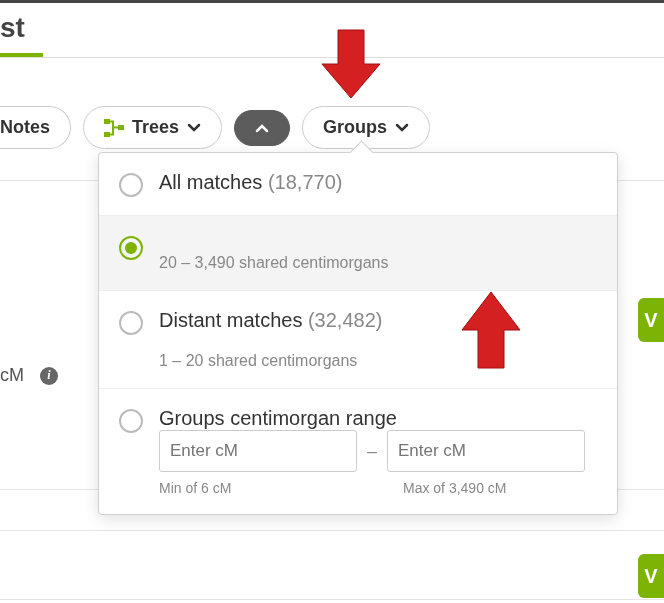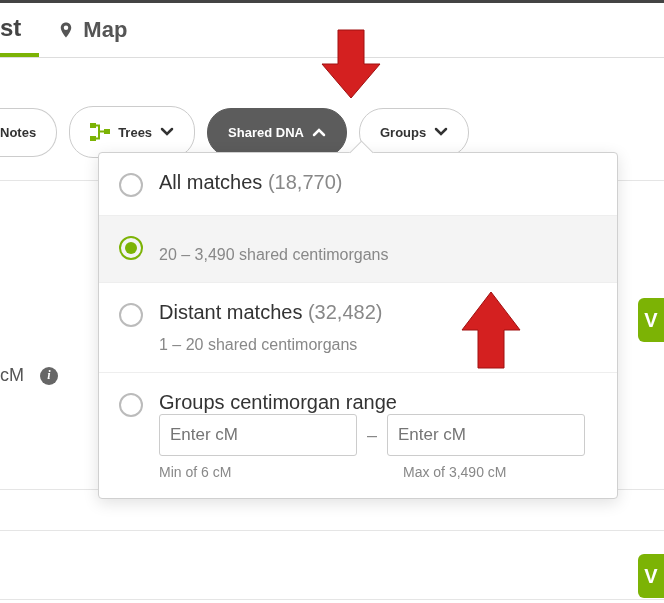--- a/index.html
+++ b/index.html
@@ -15,21 +15,21 @@
       border-top: 3px solid #444;
       height: 58px;
       display: flex;
       align-items: center;
       padding-left: 0;
       border-bottom: 1px solid #ddd;
       background: #fff;
     }
     .tab-st {
       padding: 0 18px 0 0;
-      font-size: 24px;
+      font-size: 28px;
       font-weight: 700;
       color: #444;
       border-bottom: 4px solid #7cb305;
       height: 100%;
       display: flex;
       align-items: center;
     }
     .tab-map {
       padding: 0 18px;
       font-size: 22px;
@@ -45,22 +45,22 @@
     }
     .filter-row {
       display: flex;
       gap: 12px;
       padding: 48px 0 20px 0;
       align-items: center;
     }
     .pill {
       border: 1px solid #ccc;
       border-radius: 24px;
-      padding: 16px 20px;
-      font-size: 13px;
+      padding: 10px 20px;
+      font-size: 18px;
       font-weight: 700;
       color: #333;
       background: #fff;
       display: flex;
       align-items: center;
       gap: 8px;
       cursor: pointer;
     }
     .pill.notes { border-radius: 0 24px 24px 0; border-left: none; padding-left: 0; }
     .pill.active {
@@ -139,21 +139,21 @@
       font-weight: 400;
       color: #333;
       margin-top: 15px;
     }
     .option.selected .option-title { font-weight: 700; }
     .option-count { color: #888; }
     .option.selected .option-count { color: #333; font-weight: 700; }
     .option-sub {
       font-size: 16px;
       color: #888;
-      margin-top: 12px;
+      margin-top: 20px;
     }
     .custom-inputs {
       display: flex;
       align-items: center;
       gap: 10px;
     }
     .cm-input {
       border: 1px solid #ccc;
       border-radius: 3px;
       padding: 10px;
@@ -239,26 +239,20 @@
       fill: #d42020;
       stroke: #a01010;
       stroke-width: 1;
     }
   </style>
 </head>
 <body>
 
 <div class="top-bar">
   <div class="tab-st">st</div>
-  <div class="tab-map">
-    <svg class="pin-icon" viewBox="0 0 24 24">
-        <path fill="#555" d="M12 2C8 2 5 5 5 9c0 5 7 13 7 13s7-8 7-13c0-4-3-7-7-7zm0 10a3 3 0 110-6 3 3 0 010 6z"></path>
-      </svg>
-    <span>Map</span>
-  </div>
 </div>
 
 <div class="bg-row bg-row1"></div>
 <div class="bg-row bg-row2"></div>
 
 <div class="cm-label">
   <span>cM</span>
   <span class="info-icon">i</span>
 </div>
 
@@ -273,21 +267,20 @@
         <rect x="0" y="13" width="6" height="5" fill="#7cb305"></rect>
         <rect x="14" y="6" width="6" height="5" fill="#7cb305"></rect>
         <path d="M6 2.5h3v13H6M9 8.5h5" stroke="#7cb305" stroke-width="2" fill="none"></path>
       </svg>
     <span>Trees</span>
     <svg class="chevron" viewBox="0 0 14 14">
         <path d="M2 4l5 5 5-5" stroke="#333" stroke-width="2.5" fill="none" stroke-linecap="round"></path>
       </svg>
   </div>
   <div class="pill active">
-    <span>Shared DNA</span>
     <svg class="chevron" viewBox="0 0 14 14">
         <path d="M2 10l5-5 5 5" stroke="#fff" stroke-width="2.5" fill="none" stroke-linecap="round"></path>
       </svg>
   </div>
   <div class="pill">
     <span>Groups</span>
     <svg class="chevron" viewBox="0 0 14 14">
         <path d="M2 4l5 5 5-5" stroke="#333" stroke-width="2.5" fill="none" stroke-linecap="round"></path>
       </svg>
   </div>

